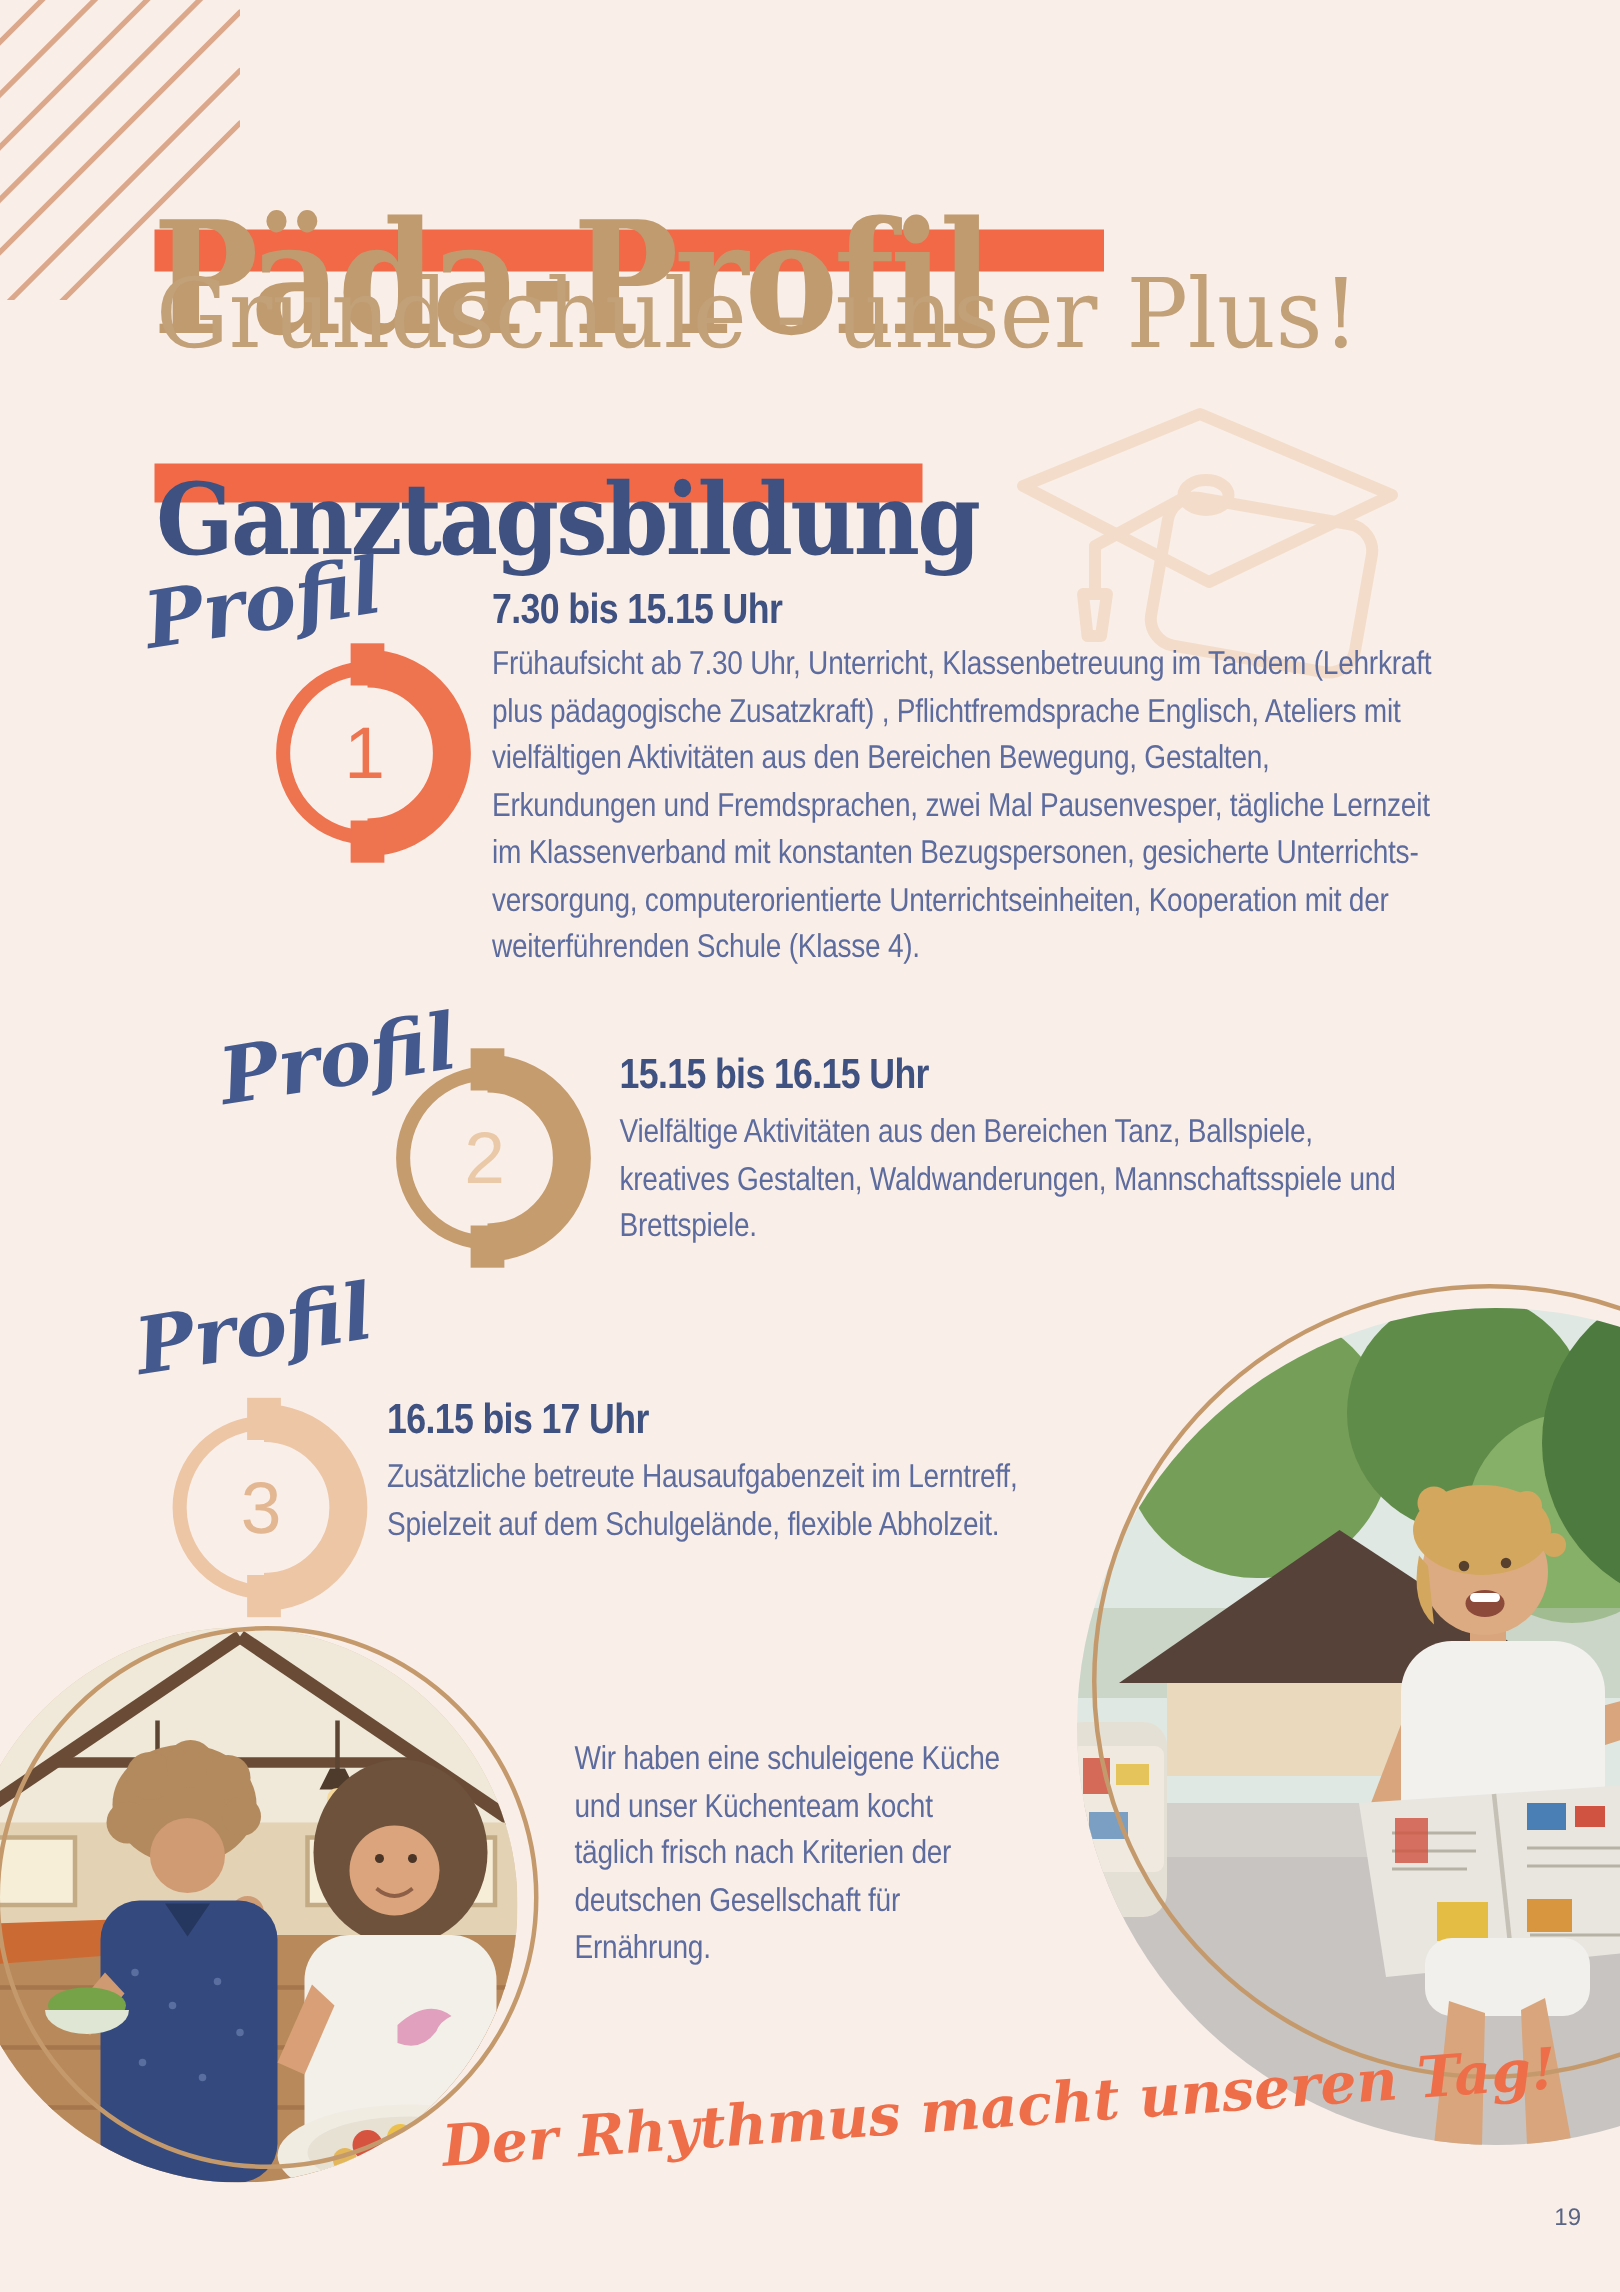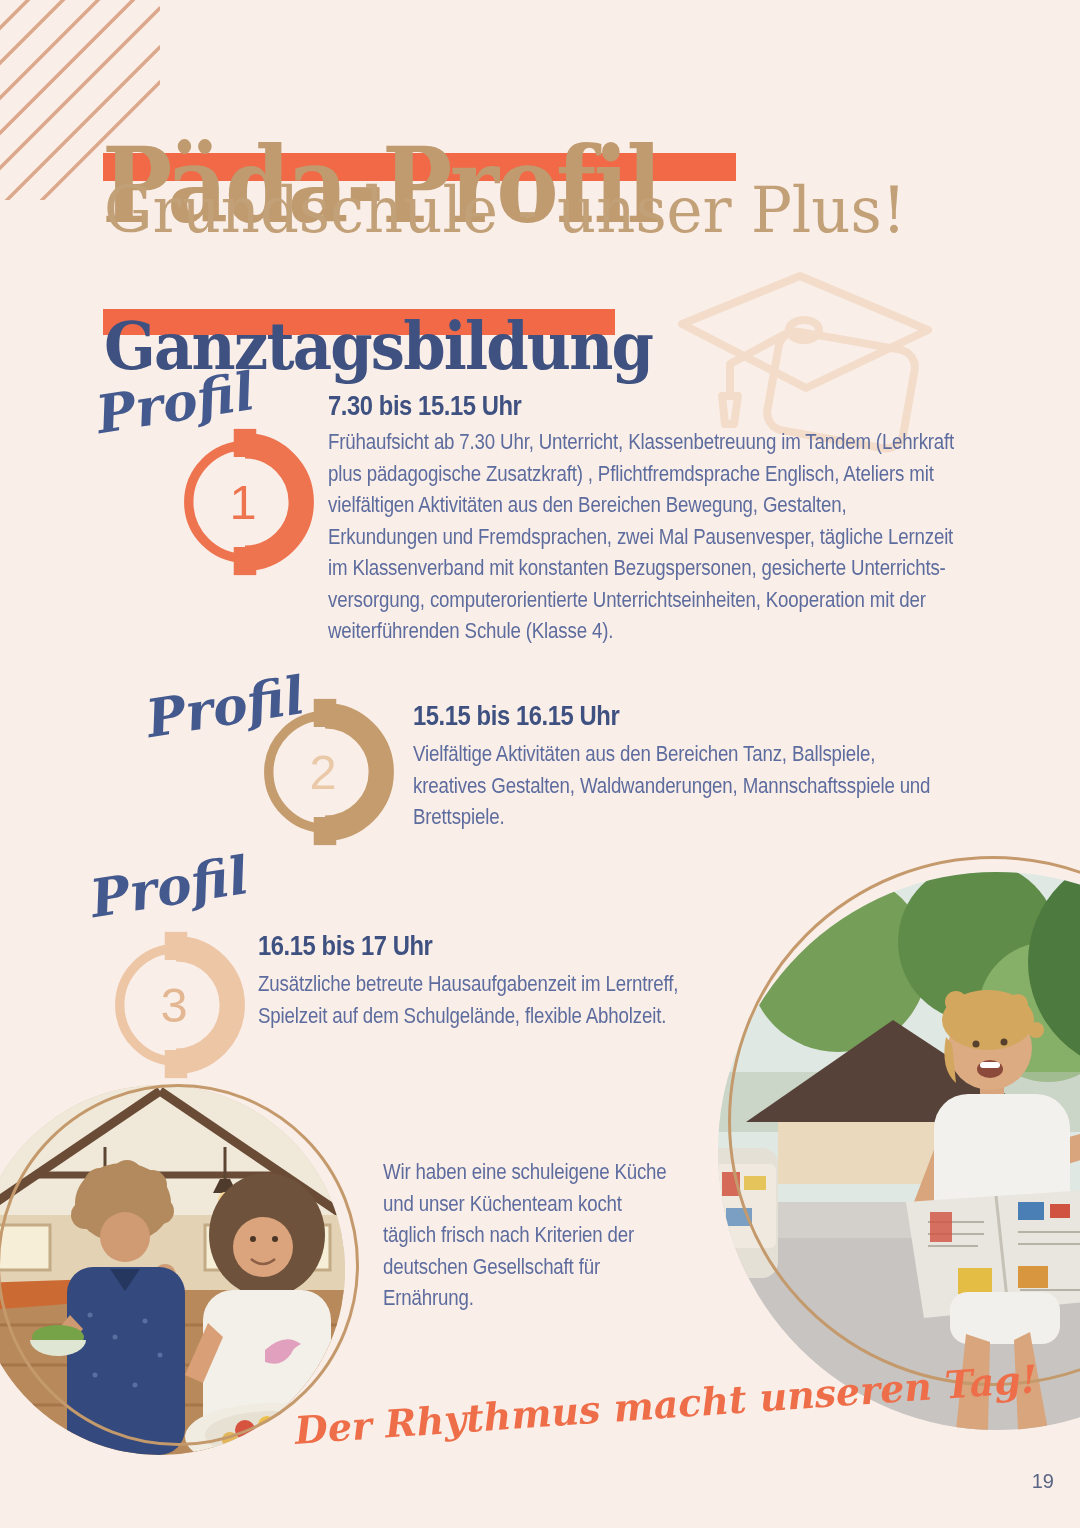--- a/index.html
+++ b/index.html
@@ -43,21 +43,21 @@
   .photo{position:absolute;border-radius:50%;overflow:hidden;z-index:3;}
   .photo-left{left:-25px;top:1085px;width:370px;height:370px;}
   .photo-right{left:718px;top:872px;width:558px;height:558px;}
   .ring{position:absolute;border-radius:50%;border:3px solid var(--tan_ring);z-index:4;pointer-events:none;}
   .ring-left{left:-3px;top:1084px;width:356px;height:356px;}
   .ring-right{left:728px;top:856px;width:524px;height:524px;}
 
   .tagline{position:absolute;left:294px;top:1382px;font-family:"DejaVu Serif","Liberation Serif",serif;
       font-style:italic;font-weight:700;font-size:38px;color:var(--orange_script);
       transform:rotate(-4deg);white-space:nowrap;z-index:5;}
-  .pageno{position:absolute;right:26px;top:1470px;font-size:20px;color:var(--page_number_color);z-index:2;}
+  .pageno{position:absolute;right:26px;top:1470px;font-size:16px;color:var(--page_number_color);z-index:2;}
 </style>
 </head>
 <body>
 
 <div class="page">
 
   <svg class="decor" width="160" height="200" viewBox="0 0 160 200">
     <g stroke="#dca88c" stroke-width="3.5" stroke-linecap="round" fill="none">
       <path d="M-12,40 L40,-12"></path>
       <path d="M-12,75 L75,-12"></path>

